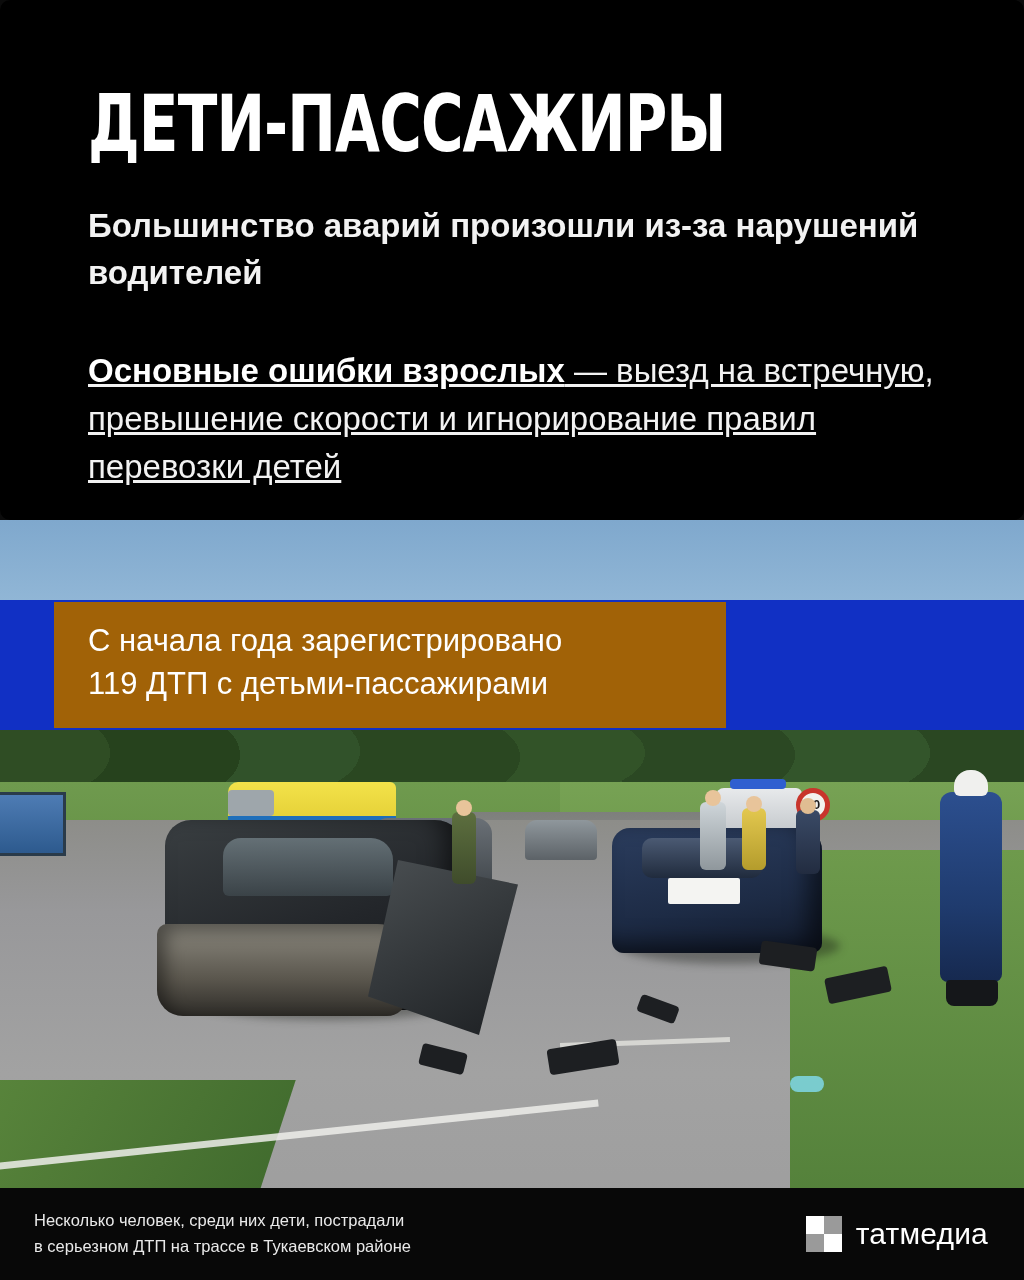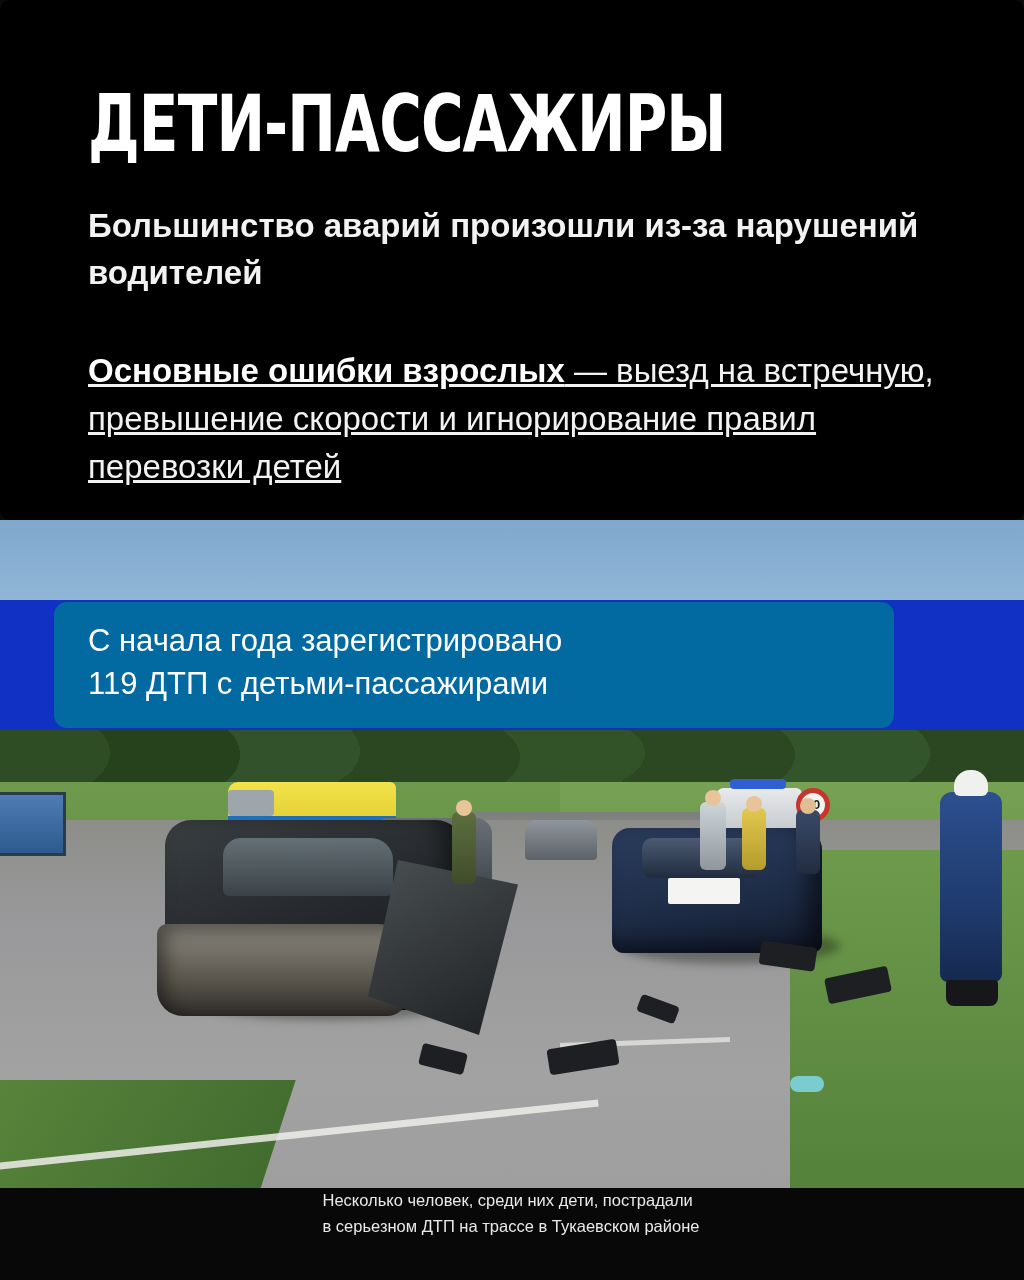--- a/index.html
+++ b/index.html
@@ -284,45 +284,43 @@
     position: absolute;
     left: 0; top: 600px;
     width: 1024px;
     height: 130px;
     background: #1130c4;
     display: flex;
     align-items: center;
   }
   .stat-inner {
     margin-left: 54px;
-    background: #0369a1;
+    background: #a16207;
     padding: 18px 30px 22px 34px;
-    width: 840px;
-    border-radius: 13px;
+    width: 672px;
   }
   .stat-text {
     font-size: 31px;
     line-height: 1.38;
     color: #ffffff;
     font-weight: 400;
     white-space: pre-line;
   }
 
   
   .caption-bar {
     position: absolute;
     left: 0; bottom: 0;
     width: 1024px;
     height: 92px;
     background: #080808;
     display: flex;
     align-items: center;
     justify-content: space-between;
     padding: 0 36px 0 34px;
-    flex-direction: column;
   }
   .caption-text {
     font-size: 16.5px;
     line-height: 1.55;
     color: #e9e9e9;
     white-space: pre-line;
     font-weight: 400;
   }
   .brand {
     display: flex;
@@ -429,15 +427,24 @@
   <div class="stat-banner">
     <div class="stat-inner">
       <div class="stat-text">С начала года зарегистрировано
 119 ДТП с детьми-пассажирами</div>
     </div>
   </div>
 
   <div class="caption-bar">
     <div class="caption-text">Несколько человек, среди них дети, пострадали
 в серьезном ДТП на трассе в Тукаевском районе</div>
+    <div class="brand">
+      <span class="brand-mark">
+          <i></i>
+          <i></i>
+          <i></i>
+          <i></i>
+        </span>
+      <span class="brand-name">татмедиа</span>
+    </div>
   </div>
 
 </div>
 
 </body></html>

